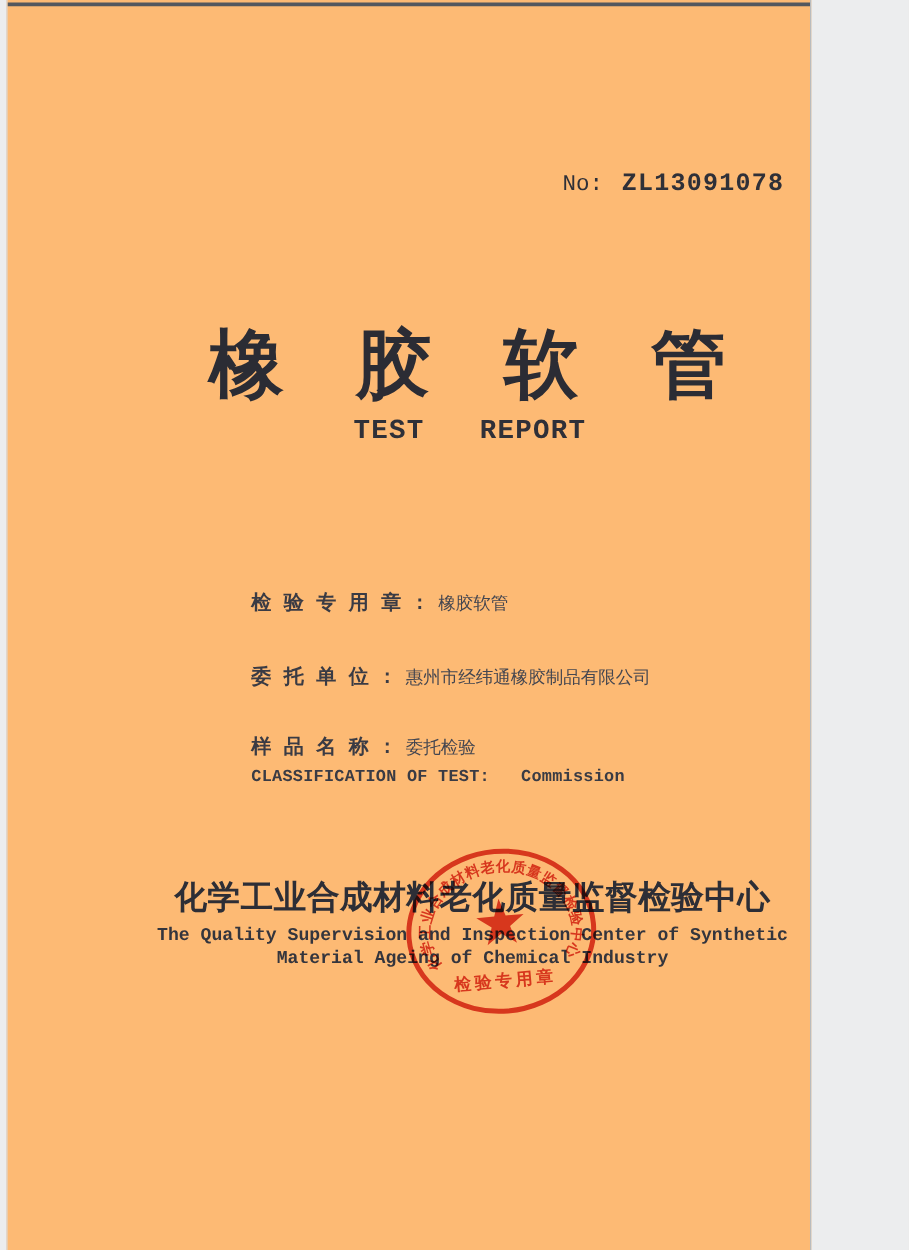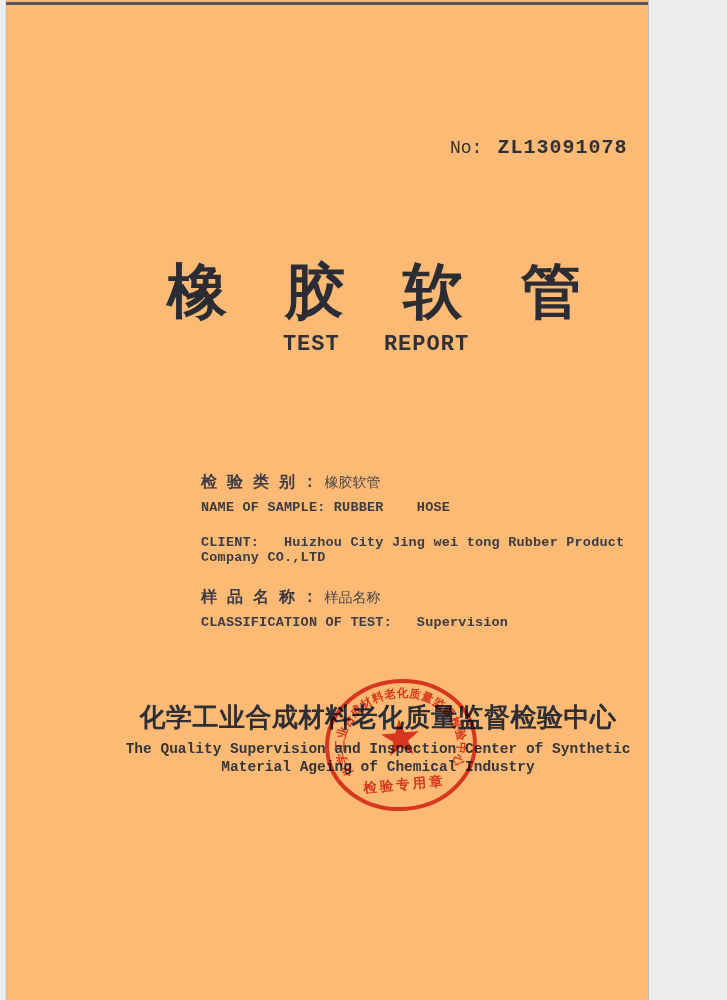--- a/index.html
+++ b/index.html
@@ -159,34 +159,35 @@
 
     <div class="no-row">
       <span class="no-label">No:</span><span class="no-value">ZL13091078</span>
     </div>
 
     <div class="title-cn">橡胶软管</div>
     <div class="title-en">TEST REPORT</div>
 
     <div class="field-row row-1">
       <div class="cn-line">
-        <span class="cn-label">检验类别:</span><span class="cn-value">橡胶软管</span>
-      </div>
-      <div class="en-line">NAME OF SAMPLE: RUBBER    HOSE</div>
+        <span class="cn-label">检验专用章:</span><span class="cn-value">橡胶软管</span>
+      </div>
     </div>
 
     <div class="field-row row-2">
-      <div class="en-line">CLIENT:   Huizhou City Jing wei tong Rubber Product Company CO.,LTD</div>
+      <div class="cn-line">
+        <span class="cn-label">委托单位:</span><span class="cn-value">惠州市经纬通橡胶制品有限公司</span>
+      </div>
     </div>
 
     <div class="field-row row-3">
       <div class="cn-line">
-        <span class="cn-label">样品名称:</span><span class="cn-value">样品名称</span>
-      </div>
-      <div class="en-line">CLASSIFICATION OF TEST:   Supervision</div>
+        <span class="cn-label">样品名称:</span><span class="cn-value">委托检验</span>
+      </div>
+      <div class="en-line">CLASSIFICATION OF TEST:   Commission</div>
     </div>
 
     <div class="issuer">
       <div class="issuer-cn">化学工业合成材料老化质量监督检验中心</div>
       <div class="issuer-en">
         <div>The Quality Supervision and Inspection Center of Synthetic</div>
         <div>Material Ageing of Chemical Industry</div>
       </div>
     </div>
 

